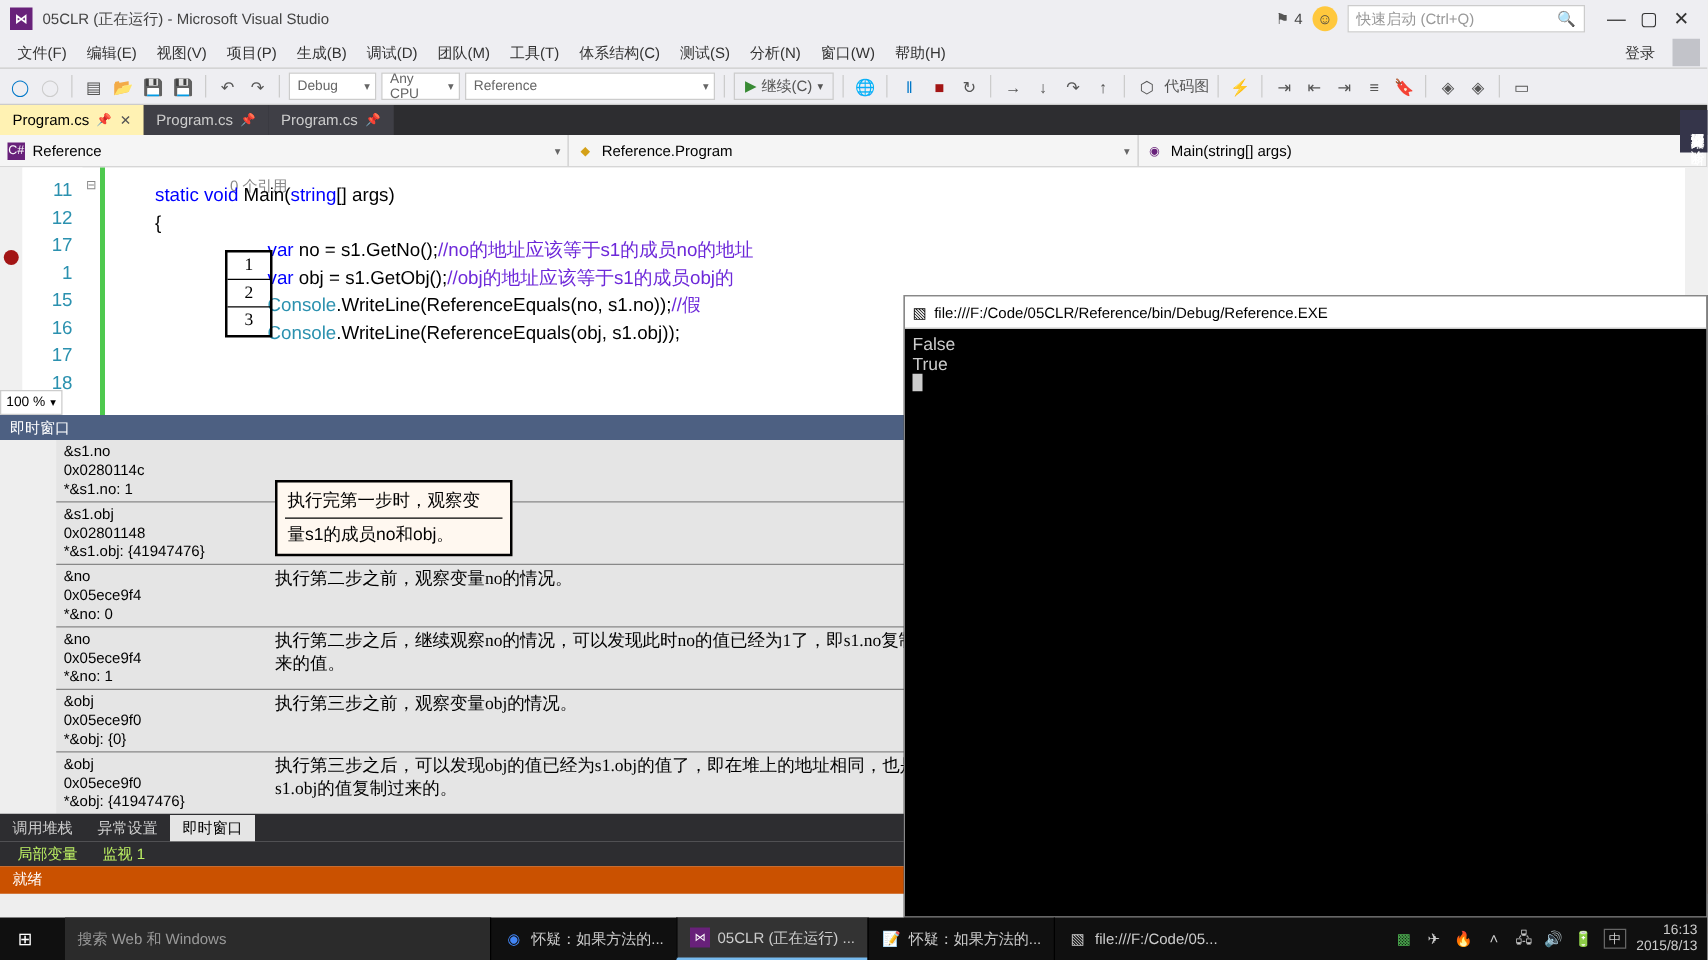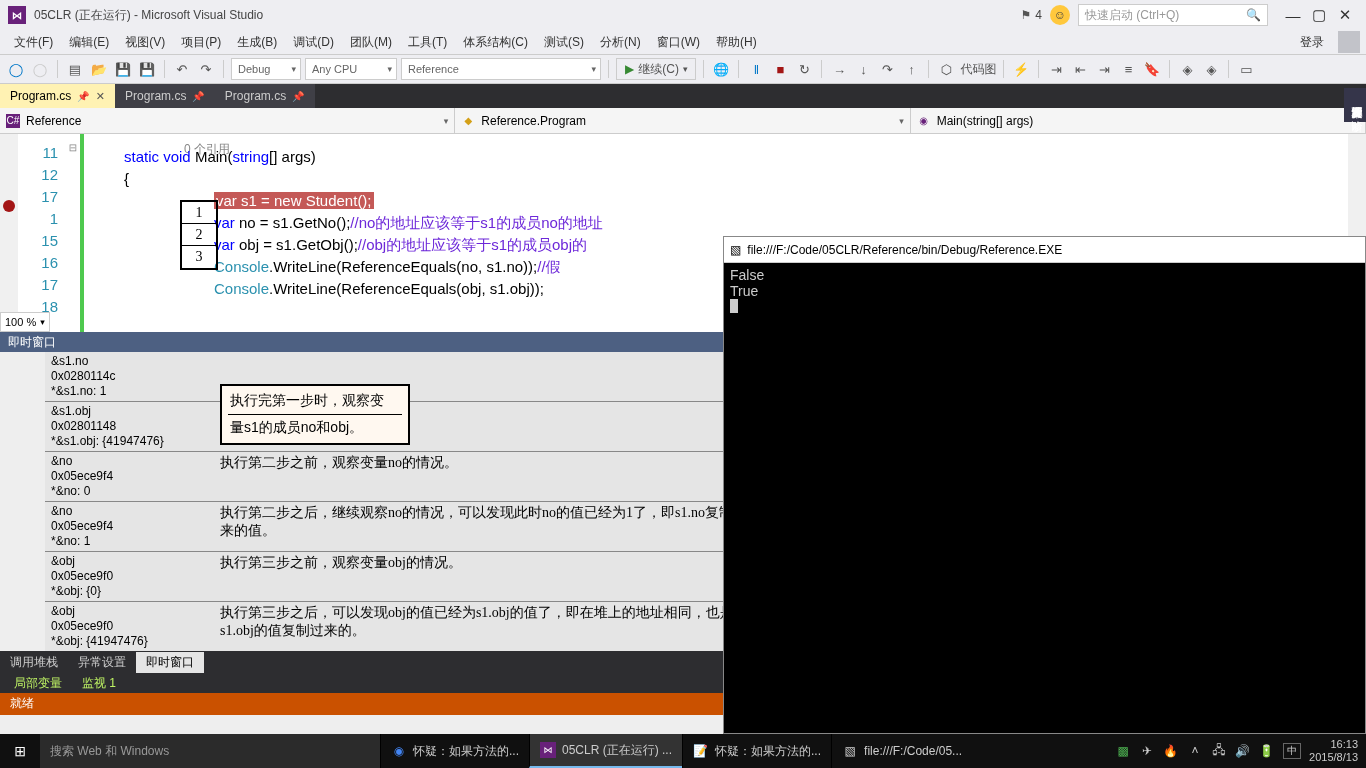--- a/index.html
+++ b/index.html
@@ -94,21 +94,21 @@
 
 
 .console { position: absolute; left: 723px; top: 236px; width: 643px; height: 498px; background: #000; border: 1px solid #888; }
 .console .chdr { height: 26px; background: #fff; border-bottom: 1px solid #ccc; display: flex; align-items: center; padding: 0 6px; gap: 6px; font-size: 12px; }
 .console .body { padding: 4px 6px; color: #ccc; font-family: "SimSun", monospace; font-size: 14px; }
 .console .cursor { display: inline-block; width: 8px; height: 14px; background: #ccc; }
 
 
 .taskbar { position: absolute; bottom: 0; left: 0; width: 1366px; height: 34px; background: #101010; display: flex; align-items: center; color: #ccc; font-size: 12px; }
 .taskbar .start { width: 40px; text-align: center; font-size: 14px; color: #fff; }
-.taskbar .search { flex: 0 0 340px; height: 34px; background: #2b2b2b; color: #999; padding-left: 10px; display: flex; align-items: center; }
+.taskbar .search { flex: 0 0 340px; height: 34px; background: #2b2b2b; color: #999; padding-left: 10px; display: flex; align-items: center; margin-left: 12px; }
 .taskbar .titem { height: 34px; padding: 0 10px; display: flex; align-items: center; gap: 6px; border-left: 1px solid #000; position: relative; }
 .taskbar .titem.active { background: #333; border-bottom: 2px solid #76b9ed; }
 .taskbar .tray { margin-left: auto; display: flex; align-items: center; gap: 8px; padding-right: 8px; }
 .taskbar .clock { text-align: right; line-height: 13px; font-size: 11px; }
 .taskbar .tic { width: 16px; height: 16px; display: inline-flex; align-items: center; justify-content: center; font-size: 12px; }
 </style>
 </head>
 <body>
 
 <div class="titlebar">
@@ -151,21 +151,21 @@
   <span class="sep"></span>
   <span class="ico">▤</span>
   <span class="ico">📂</span>
   <span class="ico">💾</span>
   <span class="ico">💾</span>
   <span class="sep"></span>
   <span class="ico">↶</span>
   <span class="ico">↷</span>
   <span class="sep"></span>
   <div class="combo" style="width:70px">Debug</div>
-  <div class="combo" style="width:92px">Any CPU</div>
+  <div class="combo" style="width:63px">Any CPU</div>
   <div class="combo" style="width:200px">Reference</div>
   <span class="sep"></span>
   <div class="playbtn">
       <span class="tri">▶</span>
       <span>继续(C)</span>
       <span style="font-size:9px">▾</span>
     </div>
   <span class="sep"></span>
   <span class="ico">🌐</span>
   <span class="sep"></span>
@@ -245,21 +245,20 @@
   <div class="foldcol">
     <div style="height:8px"></div>
     <div>⊟</div>
   </div>
   <div class="barcol"></div>
   <div class="code">
     <div style="height:4px"></div>
     <div class="codeline ref" style="padding-left:100px">0 个引用</div>
     <div class="codeline" style="margin-top:-14px"><span class="kw">static</span> <span class="kw">void</span><span> Main(</span><span class="kw">string</span><span>[] args)</span></div>
     <div class="codeline">{</div>
-    <div class="codeline" style="padding-left:130px"><span class="hl"><span class="kw">var</span><span> s1 = </span><span class="kw">new</span><span> </span><span class="ty">Student</span><span>();</span></span></div>
     <div class="codeline" style="padding-left:130px"><span class="kw">var</span><span> no = s1.GetNo();</span><span class="cm">//no的地址应该等于s1的成员no的地址</span></div>
     <div class="codeline" style="padding-left:130px"><span class="kw">var</span><span> obj = s1.GetObj();</span><span class="cm">//obj的地址应该等于s1的成员obj的</span></div>
     <div class="codeline" style="padding-left:130px"><span class="ty">Console</span><span>.WriteLine(ReferenceEquals(no, s1.no));</span><span class="cm">//假</span></div>
     <div class="codeline" style="padding-left:130px"><span class="ty">Console</span><span>.WriteLine(ReferenceEquals(obj, s1.obj));</span></div>
   </div>
   <div class="stepbox">
     <div>1</div>
     <div>2</div>
     <div>3</div>
   </div>

